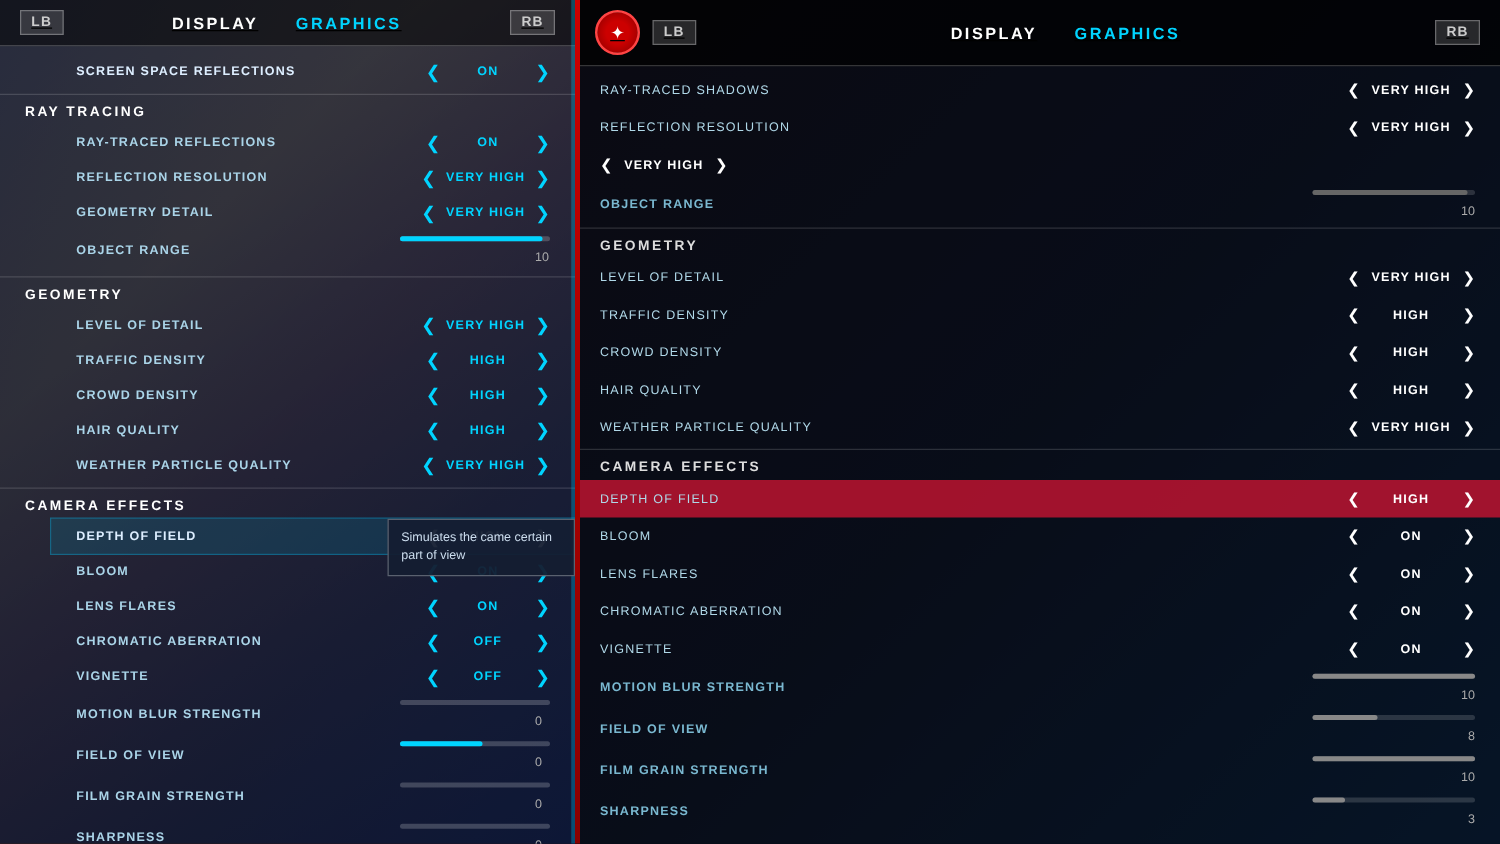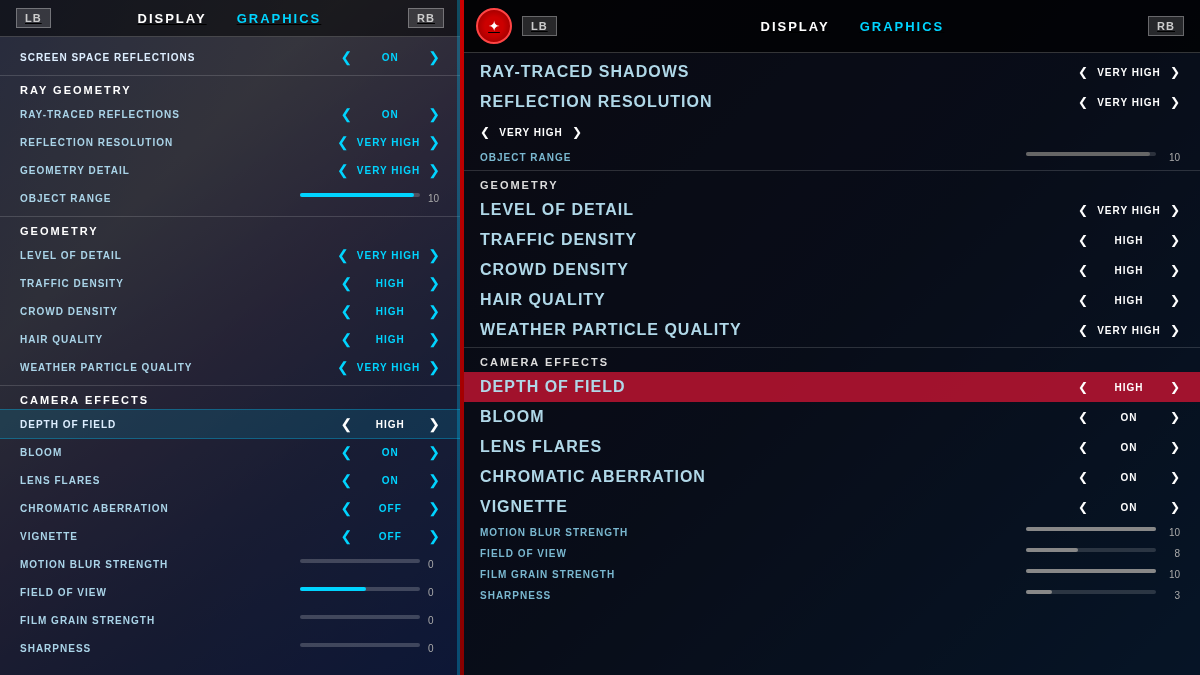--- a/index.html
+++ b/index.html
@@ -107,20 +107,21 @@
     .settings-list {
       padding: 6px 0;
       overflow: hidden;
     }
     .setting-row {
       display: flex;
       align-items: center;
       justify-content: space-between;
       padding: 5px 20px;
       min-height: 28px;
+      margin-left: 41px;
     }
     .setting-row.active-row {
       background: rgba(220, 30, 60, 0.85);
       outline: 1px solid rgba(255,255,255,0.5);
     }
     .setting-label {
       color: #aad4e8;
       font-size: 10px;
       font-weight: bold;
       letter-spacing: 1px;
@@ -161,22 +162,23 @@
       font-size: 11px;
       font-weight: bold;
       letter-spacing: 2px;
       border-top: 1px solid rgba(255,255,255,0.15);
       margin-top: 4px;
     }
 
     
     .slider-container {
       display: flex;
-      align-items: flex-start;
+      align-items: flex-end;
       gap: 8px;
+      flex-direction: column;
     }
     .slider-track {
       width: 120px;
       height: 4px;
       background: rgba(255,255,255,0.2);
       border-radius: 2px;
       position: relative;
     }
     .slider-fill {
       height: 100%;
@@ -240,22 +242,22 @@
       display: flex;
       align-items: center;
       padding: 5px 20px;
       min-height: 30px;
     }
     .right-setting-row.active-row {
       background: rgba(200, 20, 50, 0.8);
     }
     .right-label {
       color: #7ab8d0;
-      font-size: 16px;
-      font-weight: bold;
+      font-size: 10px;
+      font-weight: normal;
       letter-spacing: 1px;
       text-transform: uppercase;
       flex: 1;
     }
     .right-label.bright {
       color: #b0d8e8;
     }
     .right-value {
       display: flex;
       align-items: center;
@@ -353,21 +355,21 @@
 
       <div class="setting-row">
         <span class="setting-label bright">SCREEN SPACE REFLECTIONS</span>
         <div class="setting-value">
           <span class="arrow-btn">❮</span>
           <span class="val-text cyan">ON</span>
           <span class="arrow-btn">❯</span>
         </div>
       </div>
 
-      <div class="section-header">RAY GEOMETRY</div>
+      <div class="section-header">RAY TRACING</div>
 
       <div class="setting-row">
         <span class="setting-label">RAY-TRACED REFLECTIONS</span>
         <div class="setting-value">
           <span class="arrow-btn">❮</span>
           <span class="val-text cyan">ON</span>
           <span class="arrow-btn">❯</span>
         </div>
       </div>
       <div class="setting-row">
@@ -513,20 +515,23 @@
         <div class="slider-container">
           <div class="slider-track">
             <div class="slider-fill gray" style="width:0%;"></div>
           </div>
           <span class="slider-num">0</span>
         </div>
       </div>
     </div>
   </div>
 
+  <div class="tooltip-box">
+    <span>Simulates the came certain part of view</span>
+  </div>
 
   <div class="divider-left"></div>
 </div>
 
 <div class="right-panel">
   <div class="right-bg"></div>
   <div class="right-overlay"></div>
   <div class="red-bar"></div>
 
   <div class="right-menu">

